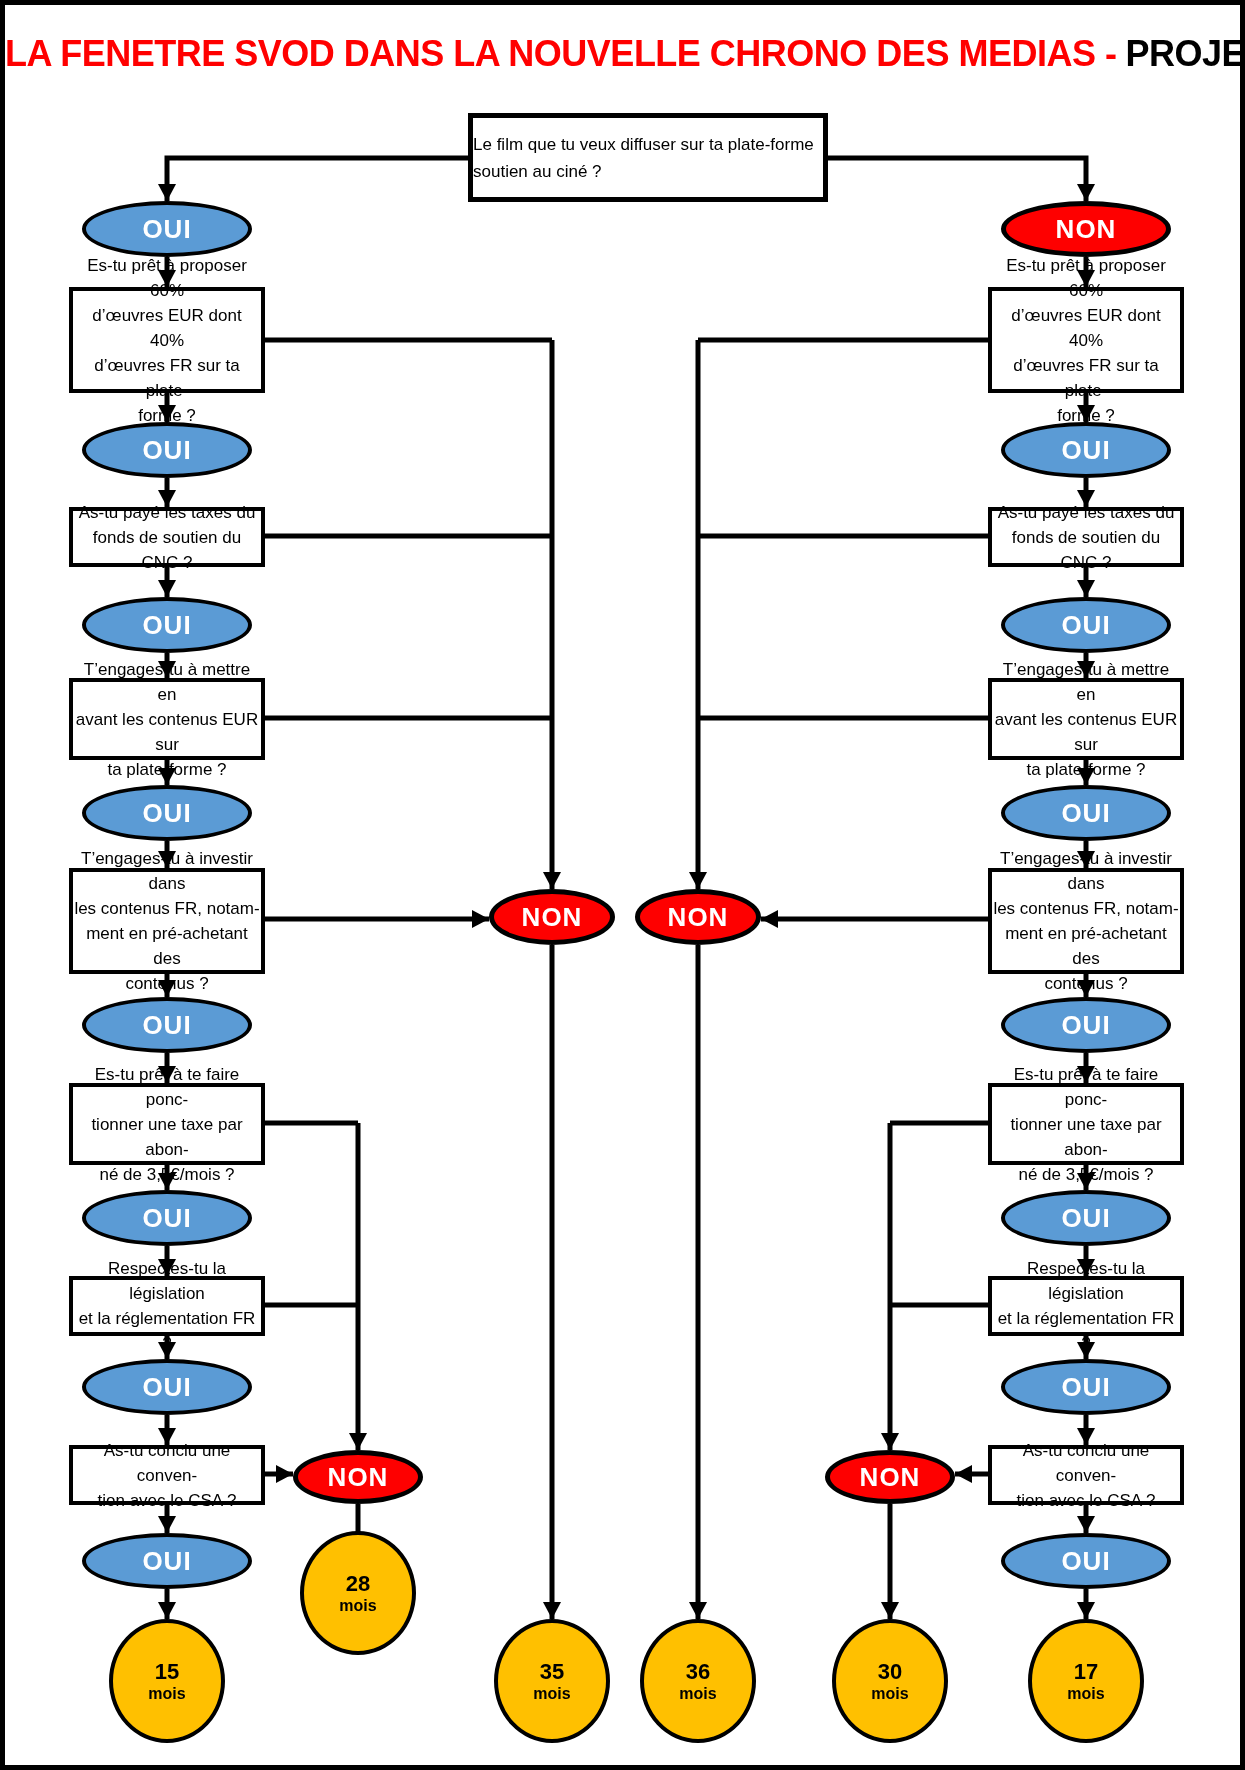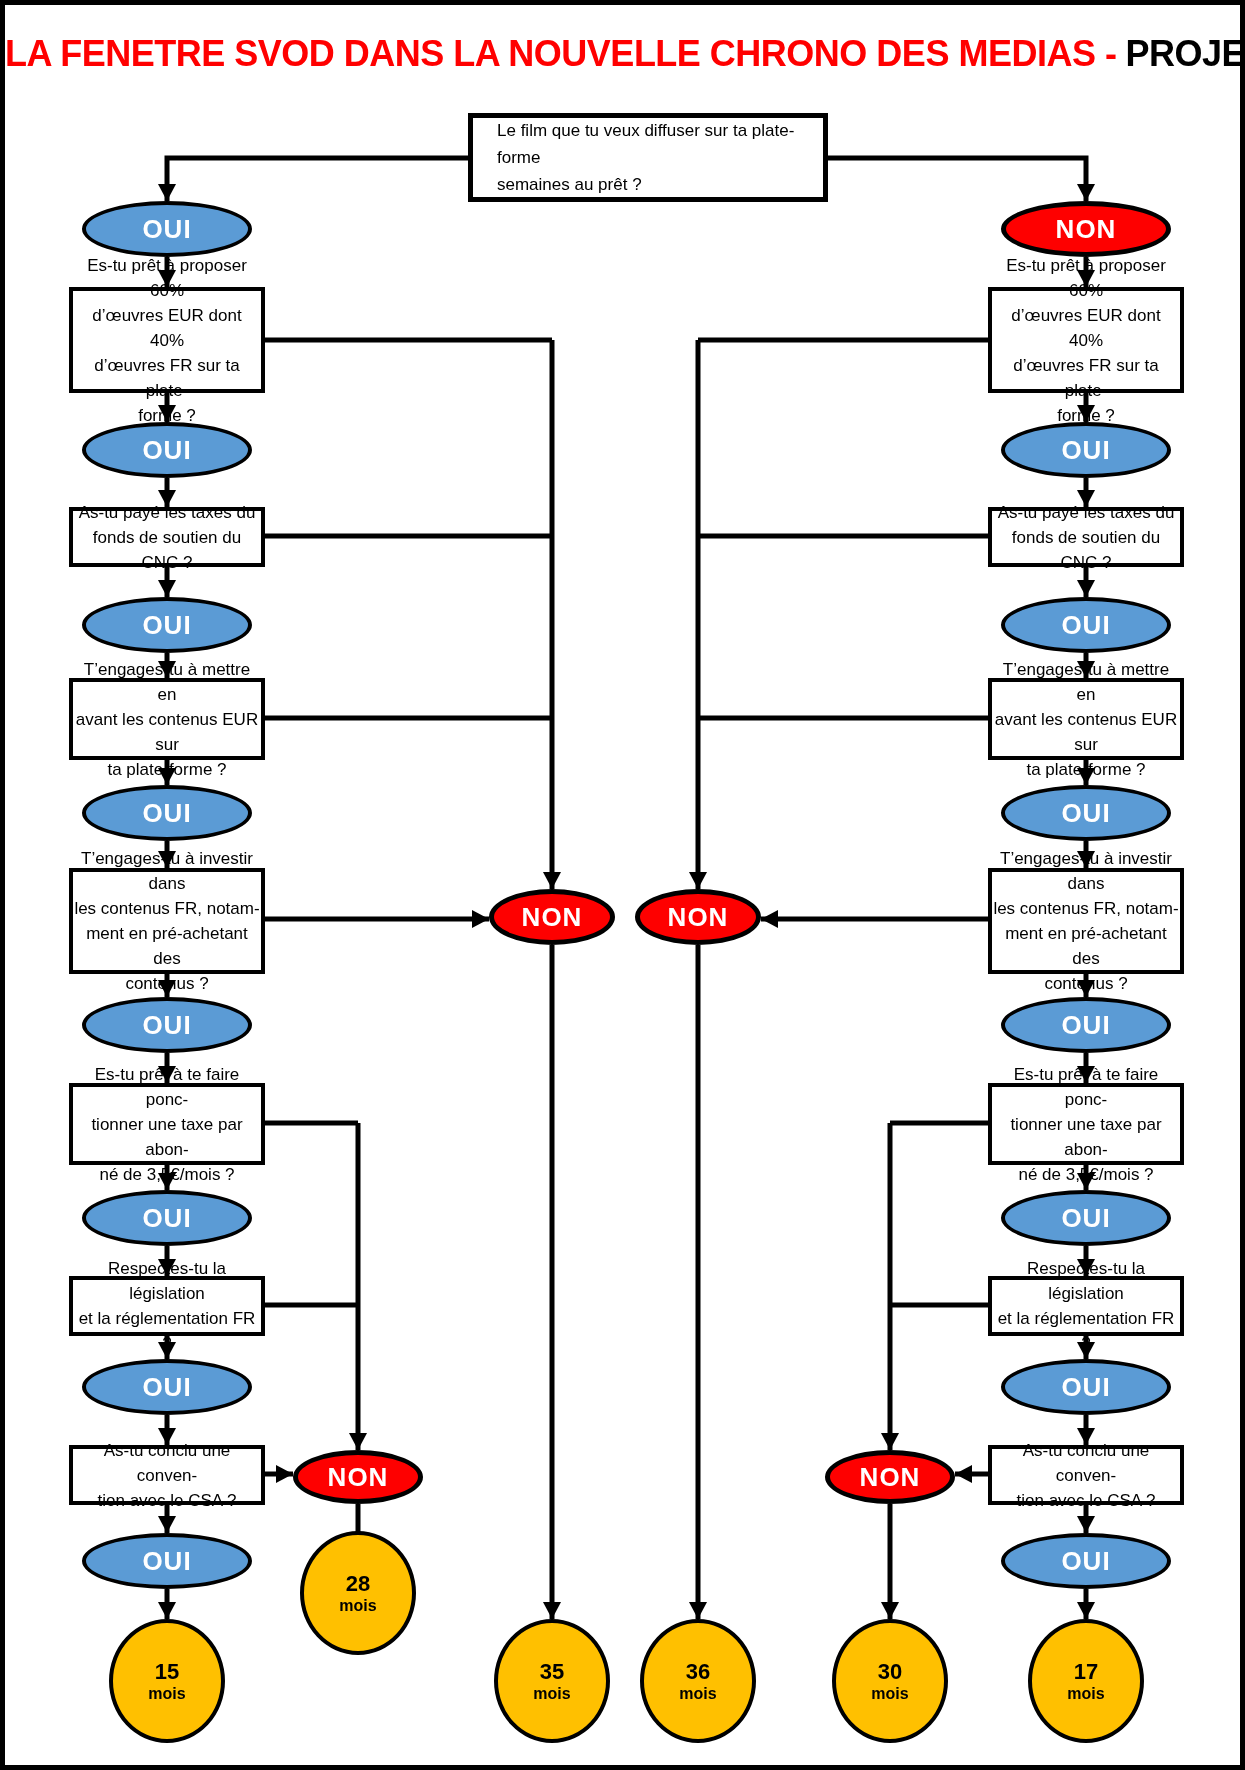--- a/index.html
+++ b/index.html
@@ -23,21 +23,21 @@
   svg.wires { position:absolute; left:0; top:0; z-index:1; }
   .node { position:absolute; box-sizing:border-box; z-index:2; }
 
   .qbox {
     background:#fff; border:4px solid #000;
     display:flex; flex-direction:column; justify-content:center;
     text-align:center; font-size:17px; line-height:25px; color:#000;
   }
   .qbox span { display:block; }
   .rootbox {
-    border-width:5px; text-align:left; padding-left:24px;
+    border-width:5px; text-align:left; padding-left:0;
     line-height:27px; justify-content:center;
   }
   .ellipse {
     border-radius:50%; border:4px solid #000;
     display:flex; align-items:center; justify-content:center;
     color:#fff; font-weight:bold; font-size:26px; letter-spacing:1px;
   }
   .oui { background:var(--oui-fill,#5B9BD5); }
   .non { background:var(--non-fill,#FE0000); border-width:5px; }
   .result {
@@ -154,21 +154,21 @@
       <polyline points="1081,1498 1081,1528" fill="none" stroke="#000000" stroke-width="5"></polyline>
       <polygon points="1081,1528 1072,1511 1090,1511" fill="#000000"></polygon>
       <polyline points="162,1584 162,1614" fill="none" stroke="#000000" stroke-width="5"></polyline>
       <polygon points="162,1614 153,1597 171,1597" fill="#000000"></polygon>
       <polyline points="1081,1584 1081,1614" fill="none" stroke="#000000" stroke-width="5"></polyline>
       <polygon points="1081,1614 1072,1597 1090,1597" fill="#000000"></polygon>
     </svg>
 
   <div class="node qbox rootbox" style="left:463px;top:108px;width:360px;height:89px">
     <span>Le film que tu veux diffuser sur ta plate-forme</span>
-    <span>semaines au prêt ?</span>
+    <span>soutien au ciné ?</span>
   </div>
 
   <div class="node ellipse oui" style="left:77px;top:196px;width:170px;height:56px">OUI</div>
   <div class="node qbox" style="left:64px;top:282px;width:196px;height:106px">
     <span>Es-tu prêt à proposer 60%</span>
     <span>d’œuvres EUR dont 40%</span>
     <span>d’œuvres FR sur ta plate-</span>
     <span>forme ?</span>
   </div>
   <div class="node ellipse oui" style="left:77px;top:417px;width:170px;height:56px">OUI</div>

